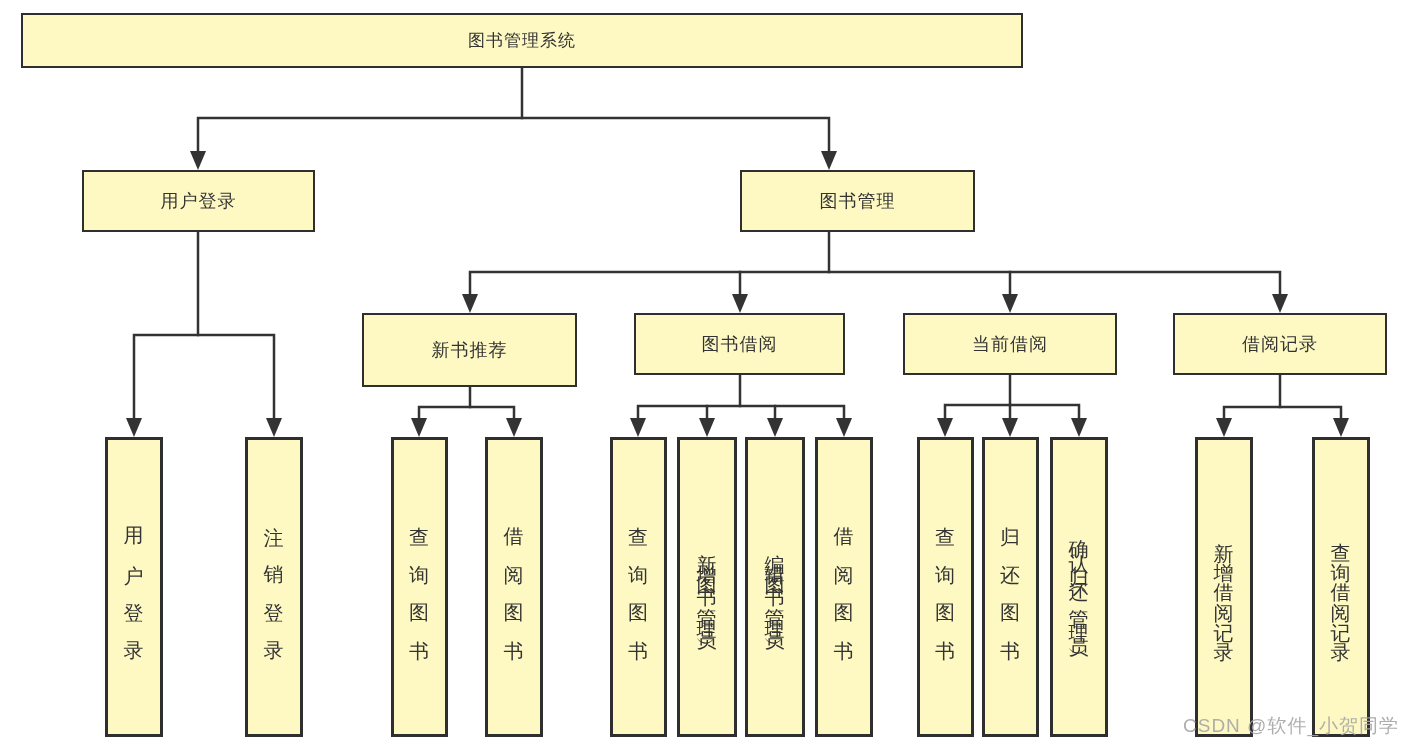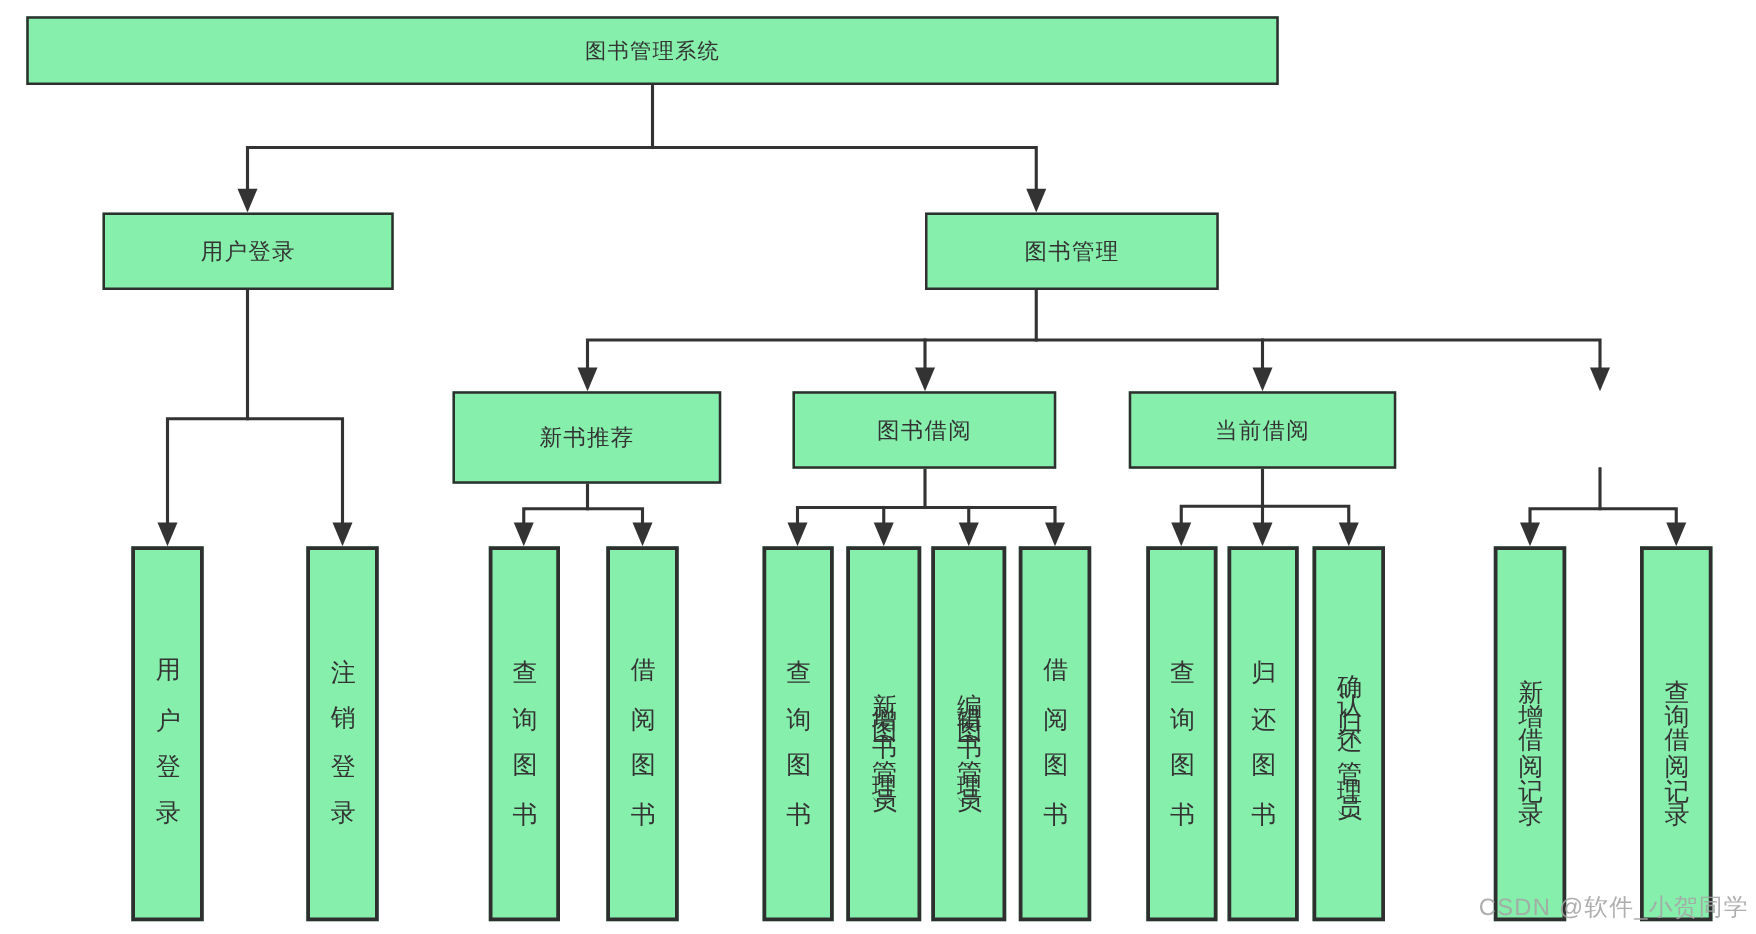--- a/index.html
+++ b/index.html
@@ -22,21 +22,21 @@
     stroke: #333333;
     stroke-width: 2.5;
     stroke-linecap: square;
     stroke-linejoin: miter;
   }
   #connectors polygon { fill: #333333; stroke: none; }
   .node {
     position: absolute;
     box-sizing: border-box;
     border: 2.5px solid #2f2f2f;
-    background: #86efac;
+    background: #fef9c3;
     display: flex;
     align-items: center;
     justify-content: center;
   }
   .node.h { font-size: 18px; letter-spacing: 1px; }
   .node.root { font-size: 17px; }
   .node.leaf { border-width: 3px; }
   .vtext {
     writing-mode: vertical-rl;
     text-orientation: mixed;
@@ -161,20 +161,23 @@
 
   <div class="node h b-rec">
     <span>新书推荐</span>
   </div>
   <div class="node h b-borrow">
     <span>图书借阅</span>
   </div>
   <div class="node h b-cur">
     <span>当前借阅</span>
   </div>
+  <div class="node h b-hist">
+    <span>借阅记录</span>
+  </div>
 
   <div class="node leaf L l1">
     <span class="vtext ls-4">用户登录</span>
   </div>
   <div class="node leaf L l2">
     <span class="vtext ls-4">注销登录</span>
   </div>
 
   <div class="node leaf L l3">
     <span class="vtext ls-4">查询图书</span>

